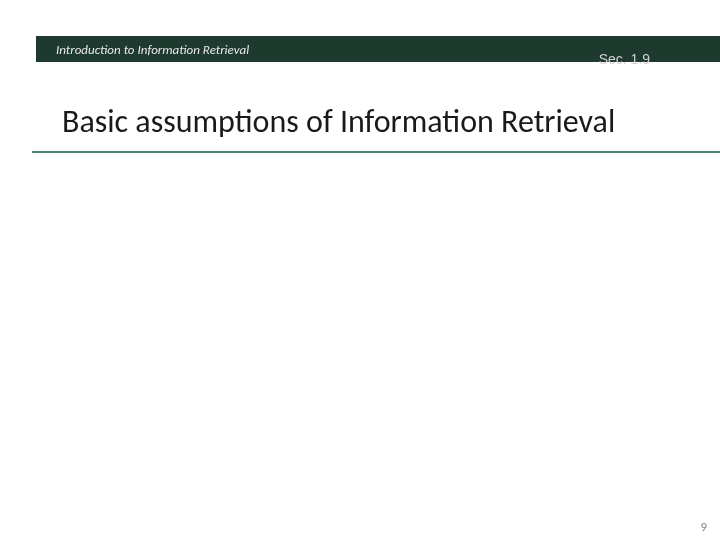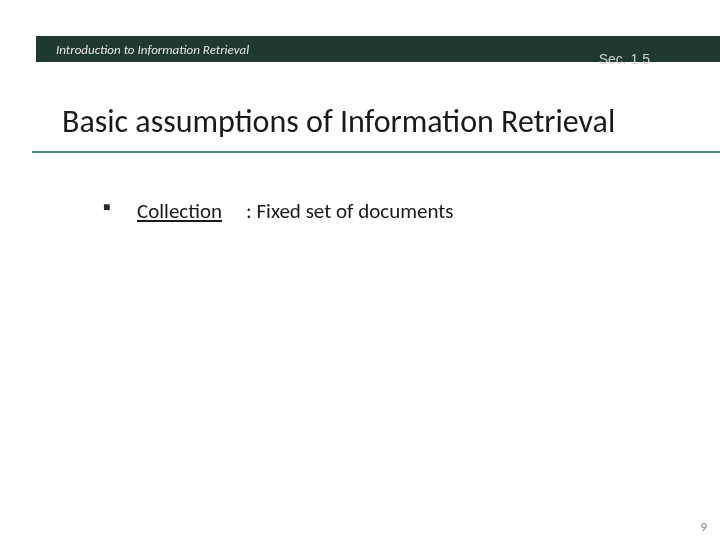--- a/index.html
+++ b/index.html
@@ -73,24 +73,21 @@
       right: 25px;
       font-size: 13px;
       color: #808080;
     }
   </style>
 </head>
 <body>
 
 <div class="header-bar">
   <span class="header-title">Introduction to Information Retrieval</span>
-  <span class="section-label">Sec. 1.5</span>
+  <span class="section-label">Sec. 1.9</span>
 </div>
 
 <h1 class="slide-title">Basic assumptions of Information Retrieval</h1>
 
 <div class="content">
-  <div class="bullet-item">
-    <span class="u">Collection</span><span>: Fixed set of documents</span>
-  </div>
 </div>
 
 <div class="page-number">9</div>
 
 </body></html>

